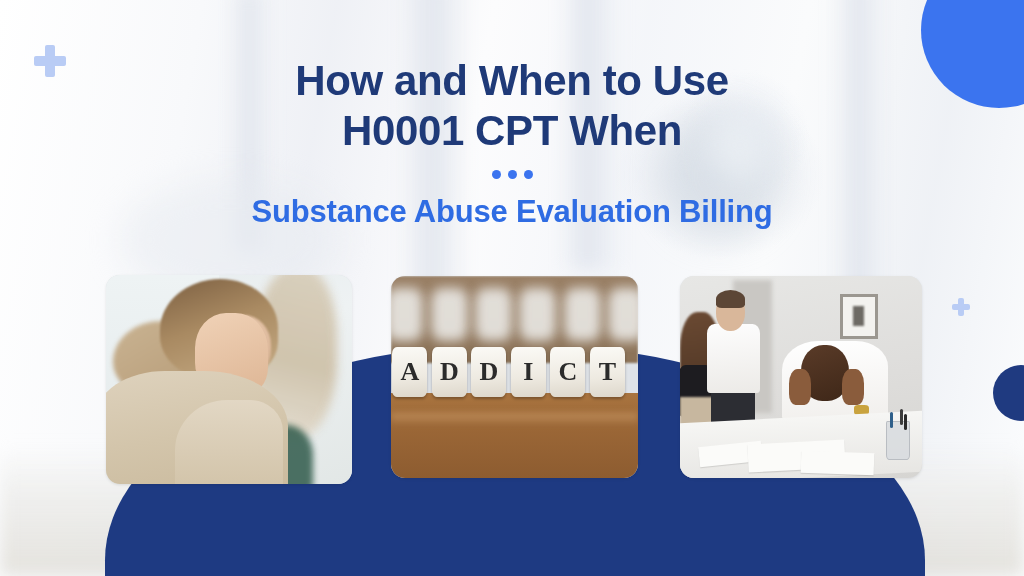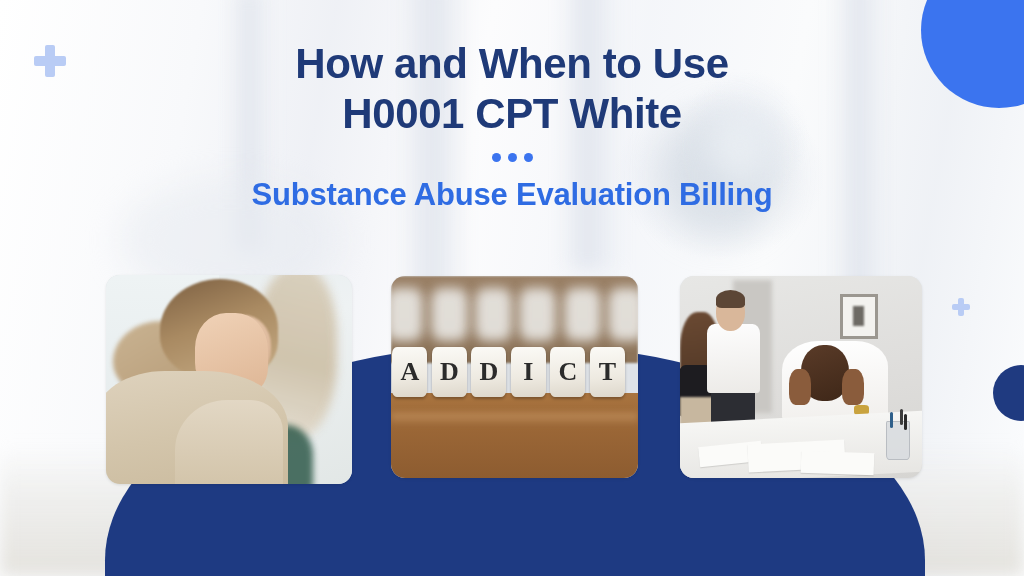--- a/index.html
+++ b/index.html
@@ -89,21 +89,21 @@
     width: 820px;
     height: 470px;
     background: #1e3a82;
     border-radius: 50% 50% 0 0 / 46% 46% 0 0;
   }
 
   
   .headline-wrap {
     position: absolute;
     left: 0;
-    top: 39px;
+    top: 56px;
     width: 1024px;
     text-align: center;
   }
   .title {
     margin: 0;
     color: #1f3a78;
     font-size: 42px;
     line-height: 1.18;
     font-weight: 700;
     letter-spacing: -0.4px;
@@ -373,21 +373,21 @@
       <span class="bar-v"></span>
   </div>
   <div class="plus plus-sm">
     <span class="bar-h"></span>
       <span class="bar-v"></span>
   </div>
 
   <div class="headline-wrap">
     <h1 class="title">
       <span class="line">How and When to Use</span>
-      <span class="line">H0001 CPT White</span>
+      <span class="line">H0001 CPT When</span>
     </h1>
     <div class="dots">
       <span class="dot"></span>
       <span class="dot"></span>
       <span class="dot"></span>
     </div>
     <h2 class="subtitle">Substance Abuse Evaluation Billing</h2>
   </div>
 
   <div class="cards">

